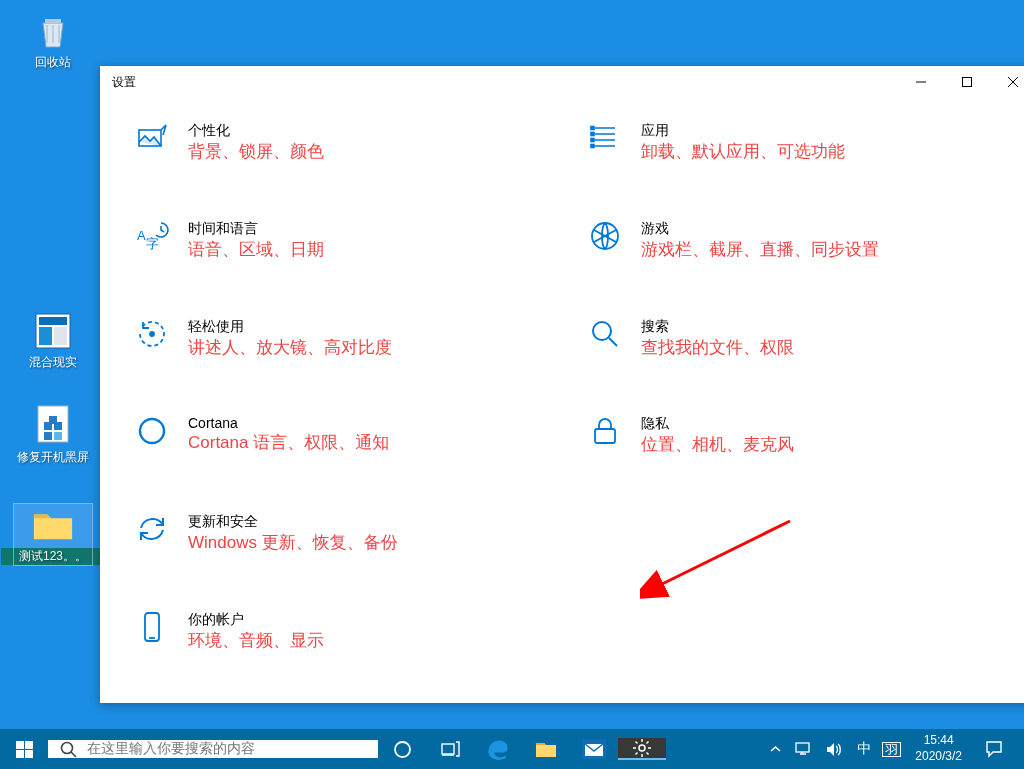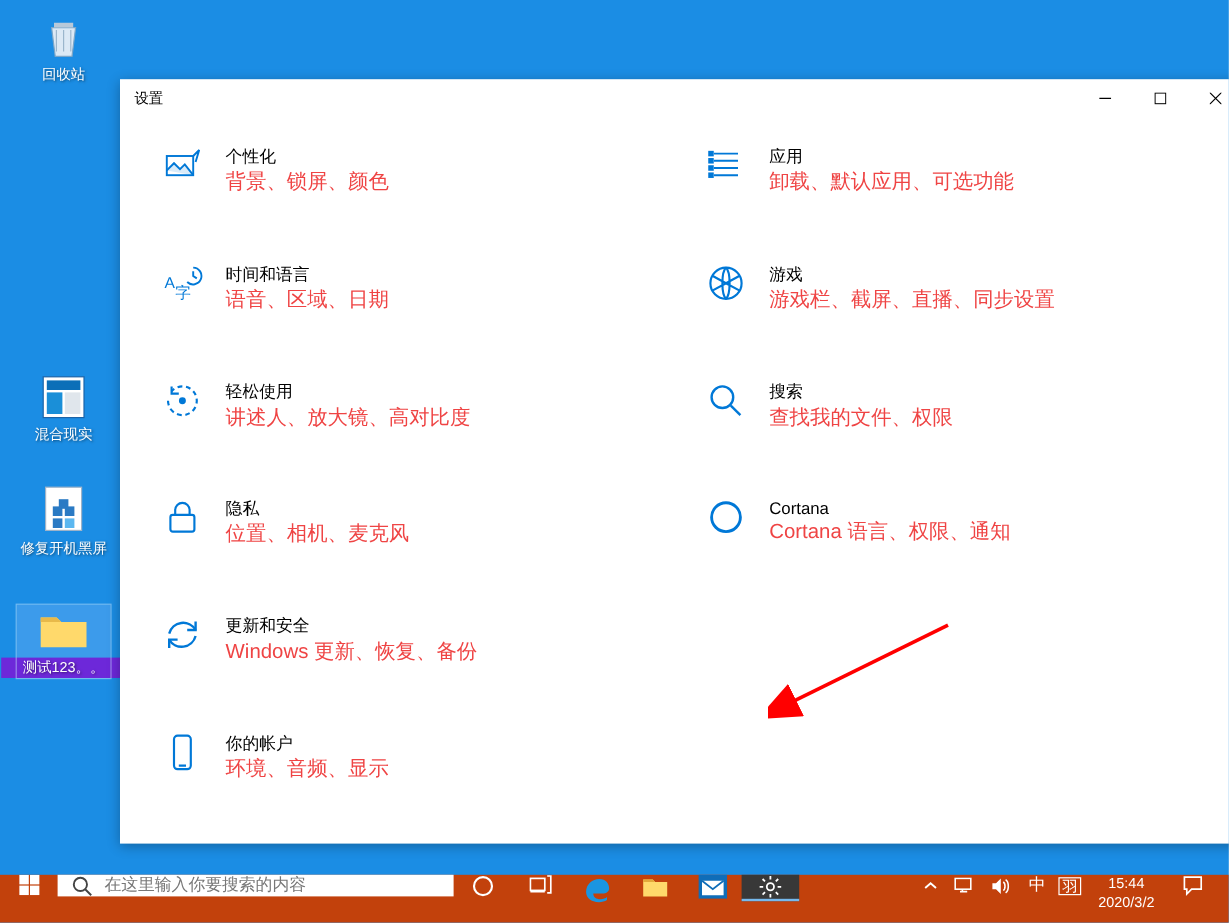--- a/index.html
+++ b/index.html
@@ -2,42 +2,42 @@
 <html><head>
 <meta charset="utf-8">
 <style>
 * { margin: 0; padding: 0; box-sizing: border-box; font-family: "Segoe UI", "Microsoft YaHei", sans-serif; }
 body { width: 1024px; height: 769px; background: #1b8de4; overflow: hidden; position: relative; }
 
 .desktop { position: absolute; inset: 0; }
 .desktop-icon { position: absolute; width: 78px; display: flex; flex-direction: column; align-items: center; gap: 2px; cursor: pointer; }
 .desktop-icon .ico { width: 42px; height: 42px; display: flex; align-items: center; justify-content: center; }
 .desktop-icon .label { color: #fff; font-size: 12px; text-align: center; text-shadow: 1px 1px 2px rgba(0,0,0,.5); white-space: nowrap; }
-.desktop-icon.sel .label { background: #6d28d9; padding: 0 18px; }
+.desktop-icon.sel .label { background: #0f766e; padding: 0 18px; }
 .desktop-icon.sel { background: rgba(160,200,255,.25); outline: 1px solid rgba(200,230,255,.5); }
 
 .settings-window { position: absolute; left: 100px; top: 66px; width: 936px; height: 637px; background: #fff; box-shadow: 0 2px 10px rgba(0,0,0,.3); display: flex; flex-direction: column; }
 .titlebar { height: 32px; display: flex; align-items: center; justify-content: space-between; padding-left: 12px; }
 .titlebar .title { font-size: 12px; color: #000; }
 .wbtns { display: flex; }
 .wbtn { width: 46px; height: 32px; display: flex; align-items: center; justify-content: center; font-size: 12px; cursor: pointer; }
 
 .settings-body { flex: 1; overflow-y: auto; padding: 20px 30px 10px 30px; position: relative; }
 .grid { display: grid; grid-template-columns: 1fr 1fr; column-gap: 30px; row-gap: 48px; }
 .tile { display: flex; gap: 18px; cursor: pointer; padding: 4px; }
 .tile .ticon { width: 36px; height: 36px; flex-shrink: 0; color: #0078d7; display: flex; align-items: flex-start; justify-content: center; }
 .tile .ttext { display: flex; flex-direction: column; gap: 0; }
 .tile .ttitle { font-size: 14px; color: #000; }
 .tile .tdesc { font-size: 17px; color: #ef4444; line-height: 1.4; }
 
 .scroll-indicator { position: absolute; right: 0; top: 30px; width: 2px; height: 390px; background: #c0c0c0; }
 
 .arrow-overlay { position: absolute; pointer-events: none; }
 
-.taskbar { position: absolute; bottom: 0; left: 0; right: 0; height: 40px; background: #c2410c; display: flex; align-items: flex-start; color: #fff; }
+.taskbar { position: absolute; bottom: 0; left: 0; right: 0; height: 40px; background: #0369a1; display: flex; align-items: center; color: #fff; }
 .start-btn { width: 48px; display: flex; align-items: center; justify-content: center; cursor: pointer; }
 .search-box { flex: 0 0 330px; background: #fff; display: flex; align-items: center; padding: 0 12px; gap: 10px; color: #555; }
 .search-box .sicon { color: #333; }
 .search-box .placeholder { font-size: 14px; color: #777; }
 .tb-btn { width: 48px; display: flex; align-items: center; justify-content: center; cursor: pointer; }
 .tb-btn.active { background: #383838; border-bottom: 2px solid #76b9ed; }
 .tb-spacer { flex: 1; }
 .tray { display: flex; align-items: center; gap: 8px; padding: 0 6px; font-size: 12px; }
 .tray .t-item { cursor: pointer; padding: 0 3px; }
 .clock { display: flex; flex-direction: column; align-items: center; justify-content: center; font-size: 12px; padding: 0 8px; line-height: 1.3; }
@@ -208,40 +208,40 @@
             </svg>
           </div>
         <div class="ttext">
             <span class="ttitle">搜索</span>
             <span class="tdesc">查找我的文件、权限</span>
           </div>
       </div>
 
       <div class="tile">
         <div class="ticon">
+            <svg width="32" height="32" viewBox="0 0 32 32" fill="none" stroke="#0078d7" stroke-width="2.4">
+              <circle cx="16" cy="16" r="12"></circle>
+            </svg>
+          </div>
+        <div class="ttext">
+            <span class="ttitle">Cortana</span>
+            <span class="tdesc">Cortana 语言、权限、通知</span>
+          </div>
+      </div>
+
+      <div class="tile">
+        <div class="ticon">
             <svg width="32" height="32" viewBox="0 0 32 32" fill="none" stroke="#0078d7" stroke-width="1.8">
               <rect x="6" y="14" width="20" height="14" rx="2"></rect>
               <path d="M10 14v-4a6 6 0 1 1 12 0v4"></path>
             </svg>
           </div>
         <div class="ttext">
             <span class="ttitle">隐私</span>
             <span class="tdesc">位置、相机、麦克风</span>
-          </div>
-      </div>
-
-      <div class="tile">
-        <div class="ticon">
-            <svg width="32" height="32" viewBox="0 0 32 32" fill="none" stroke="#0078d7" stroke-width="2.4">
-              <circle cx="16" cy="16" r="12"></circle>
-            </svg>
-          </div>
-        <div class="ttext">
-            <span class="ttitle">Cortana</span>
-            <span class="tdesc">Cortana 语言、权限、通知</span>
           </div>
       </div>
 
       <div class="tile">
         <div class="ticon">
             <svg width="32" height="32" viewBox="0 0 32 32" fill="none" stroke="#0078d7" stroke-width="2">
               <path d="M27 12a12 12 0 0 0-22 3"></path>
               <path d="M5 20a12 12 0 0 0 22-3"></path>
               <path d="M27 5v7h-7M5 27v-7h7"></path>
             </svg>

